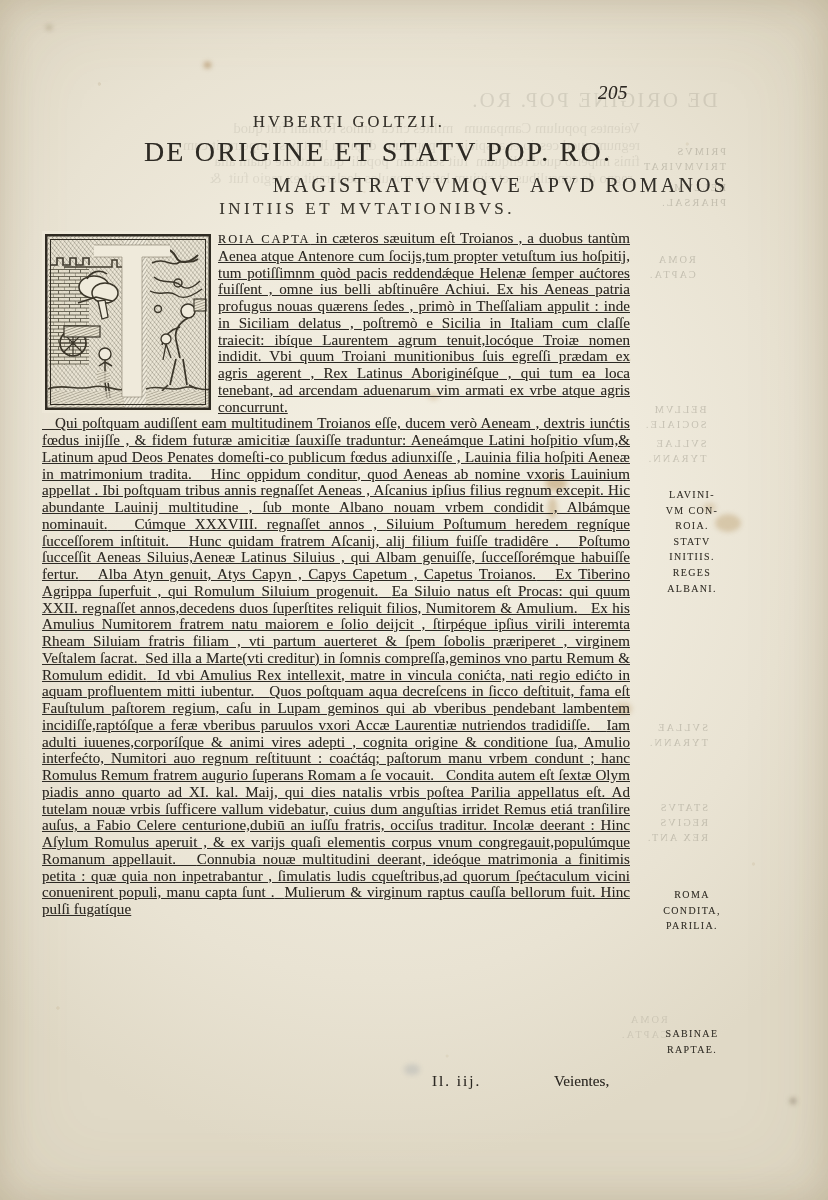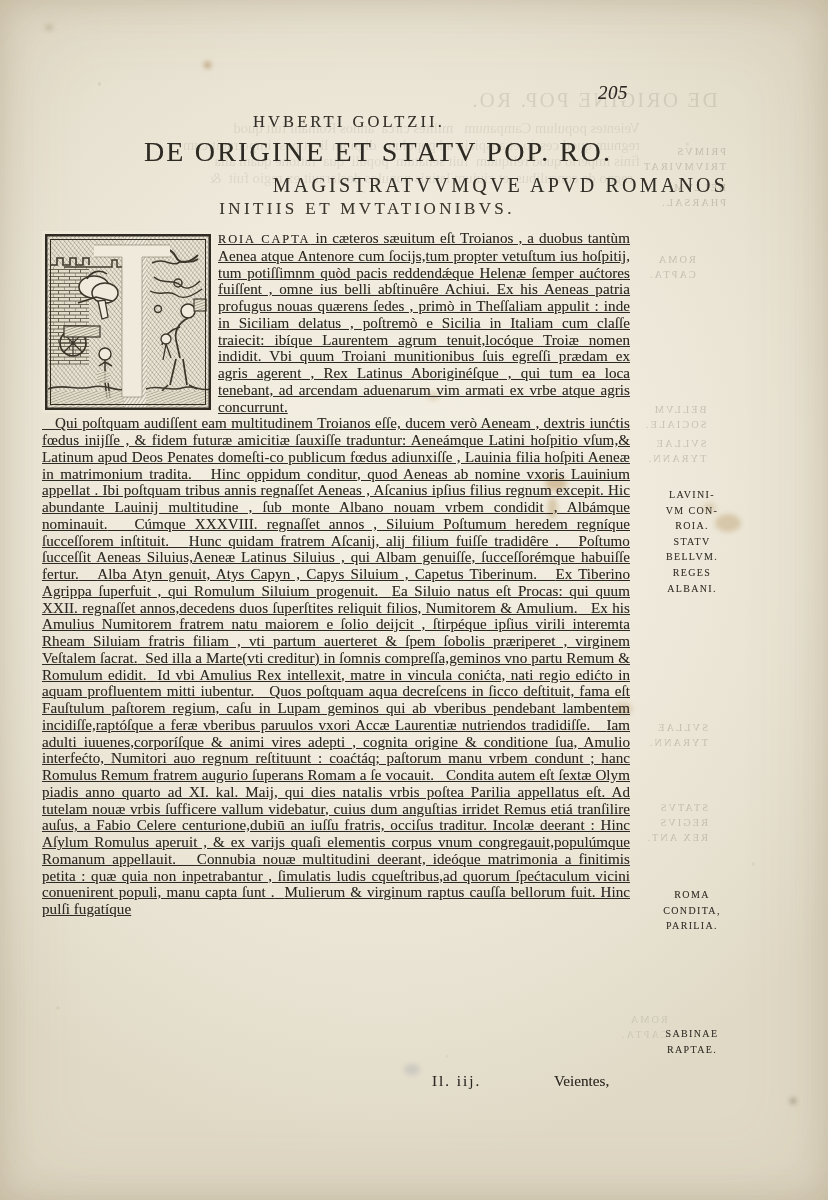--- a/index.html
+++ b/index.html
@@ -350,40 +350,40 @@
       </svg>
     </div>
 
     <p class="firstpara"><span class="smallcaps">ROIA  CAPTA</span><span> in cæteros sæuitum eſt Troianos , a duobus tantùm Aenea atque Antenore cum ſocijs,tum propter vetuſtum ius hoſpitij, tum potiſſimnm quòd pacis reddendǽque Helenæ ſemper aućtores fuiſſent , omne ius belli abſtinuêre Achiui. Ex his Aeneas patria profugus nouas quærens ſedes , primò in Theſſaliam appulit : inde in Siciliam delatus , poſtremò e Sicilia in Italiam cum claſſe traiecit: ibíque Laurentem agrum tenuit,locóque Troiæ nomen indidit. Vbi quum Troiani munitionibus ſuis egreſſi prædam ex agris agerent , Rex Latinus Aboriginéſque , qui tum ea loca tenebant, ad arcendam aduenarum vim armati ex vrbe atque agris concurrunt.</span></p>
 
     <p>&nbsp;&nbsp;&nbsp;<span>Qui poſtquam audiſſent eam multitudinem Troianos eſſe, ducem verò Aeneam , dextris iunćtis fœdus inijſſe , &amp; fidem futuræ amicitiæ ſauxiſſe traduntur: Aeneámque Latini hoſpitio vſum,&amp; Latinum apud Deos Penates domeſti-co publicum fœdus adiunxiſſe , Lauinia filia hoſpiti Aeneæ in matrimonium tradita.</span>
       &nbsp;&nbsp;<span>Hinc oppidum conditur, quod Aeneas ab nomine vxoris Lauinium appellat . Ibi poſtquam tribus annis regnaſſet Aeneas , Aſcanius ipſius filius regnum excepit. Hic abundante Lauinij multitudine , ſub monte Albano nouam vrbem condidit , Albámque nominauit.</span>
       &nbsp;&nbsp;<span>Cúmque XXXVIII. regnaſſet annos , Siluium Poſtumum heredem regníque ſucceſſorem inſtituit.</span>
       &nbsp;&nbsp;<span>Hunc quidam fratrem Aſcanij, alij filium fuiſſe tradidêre .</span>
       &nbsp;&nbsp;<span>Poſtumo ſucceſſit Aeneas Siluius,Aeneæ Latinus Siluius , qui Albam genuiſſe, ſucceſſorémque habuiſſe fertur.</span>
-      &nbsp;&nbsp;<span>Alba Atyn genuit, Atys Capyn , Capys Siluium , Capetus Tiberinum.</span>
+      &nbsp;&nbsp;<span>Alba Atyn genuit, Atys Capyn , Capys Capetum , Capetus Troianos.</span>
       &nbsp;&nbsp;<span>Ex Tiberino Agrippa ſuperfuit , qui Romulum Siluium progenuit.</span>
       &nbsp;<span>Ea Siluio natus eſt Procas: qui quum XXII. regnaſſet annos,decedens duos ſuperſtites reliquit filios, Numitorem &amp; Amulium.</span>
       &nbsp;&nbsp;<span>Ex his Amulius Numitorem fratrem natu maiorem e ſolio deijcit , ſtirpéque ipſius virili interemta Rheam Siluiam fratris filiam , vti partum auerteret &amp; ſpem ſobolis præriperet , virginem Veſtalem ſacrat.</span>
       &nbsp;<span>Sed illa a Marte(vti creditur) in ſomnis compreſſa,geminos vno partu Remum &amp; Romulum edidit.</span>
       &nbsp;<span>Id vbi Amulius Rex intellexit, matre in vincula conićta, nati regio edićto in aquam profluentem mitti iubentur.</span>
       &nbsp;&nbsp;<span>Quos poſtquam aqua decreſcens in ſicco deſtituit, fama eſt Fauſtulum paſtorem regium, caſu in Lupam geminos qui ab vberibus pendebant lambentem incidiſſe,raptóſque a feræ vberibus paruulos vxori Accæ Laurentiæ nutriendos tradidiſſe.</span>
       &nbsp;&nbsp;<span>Iam adulti iuuenes,corporíſque &amp; animi vires adepti , cognita origine &amp; conditione ſua, Amulio interfećto, Numitori auo regnum reſtituunt : coaćtáq; paſtorum manu vrbem condunt ; hanc Romulus Remum fratrem augurio ſuperans Romam a ſe vocauit.</span>
       &nbsp;&nbsp;<span>Condita autem eſt ſextæ Olym piadis anno quarto ad XI. kal. Maij, qui dies natalis vrbis poſtea Parilia appellatus eſt. Ad tutelam nouæ vrbis ſufficere vallum videbatur, cuius dum anguſtias irridet Remus etiá tranſilire auſus, a Fabio Celere centurione,dubiū an iuſſu fratris, occiſus traditur. Incolæ deerant : Hinc Aſylum Romulus aperuit , &amp; ex varijs quaſi elementis corpus vnum congregauit,populúmque Romanum appellauit.</span>
       &nbsp;&nbsp;<span>Connubia nouæ multitudini deerant, ideóque matrimonia a finitimis petita : quæ quia non inpetrabantur , ſimulatis ludis cqueſtribus,ad quorum ſpećtaculum vicini conuenirent populi, manu capta ſunt .</span>
       &nbsp;<span>Mulierum &amp; virginum raptus cauſſa bellorum fuit. Hinc pulſi fugatíque</span>
     </p>
   </div>
 
   <div class="margin-note mn-lavinium">
     <span class="nl">LAVINI-</span>
     <span class="nl">VM CON-</span>
     <span class="nl">ROIA.</span>
     <span class="nl">STATV</span>
-    <span class="nl">BELLVM.</span>
+    <span class="nl">INITIIS.</span>
     <span class="nl">REGES</span>
     <span class="nl">ALBANI.</span>
   </div>
 
   <div class="margin-note mn-roma">
     <span class="nl">ROMA</span>
     <span class="nl">CONDITA,</span>
     <span class="nl">PARILIA.</span>
   </div>
 

